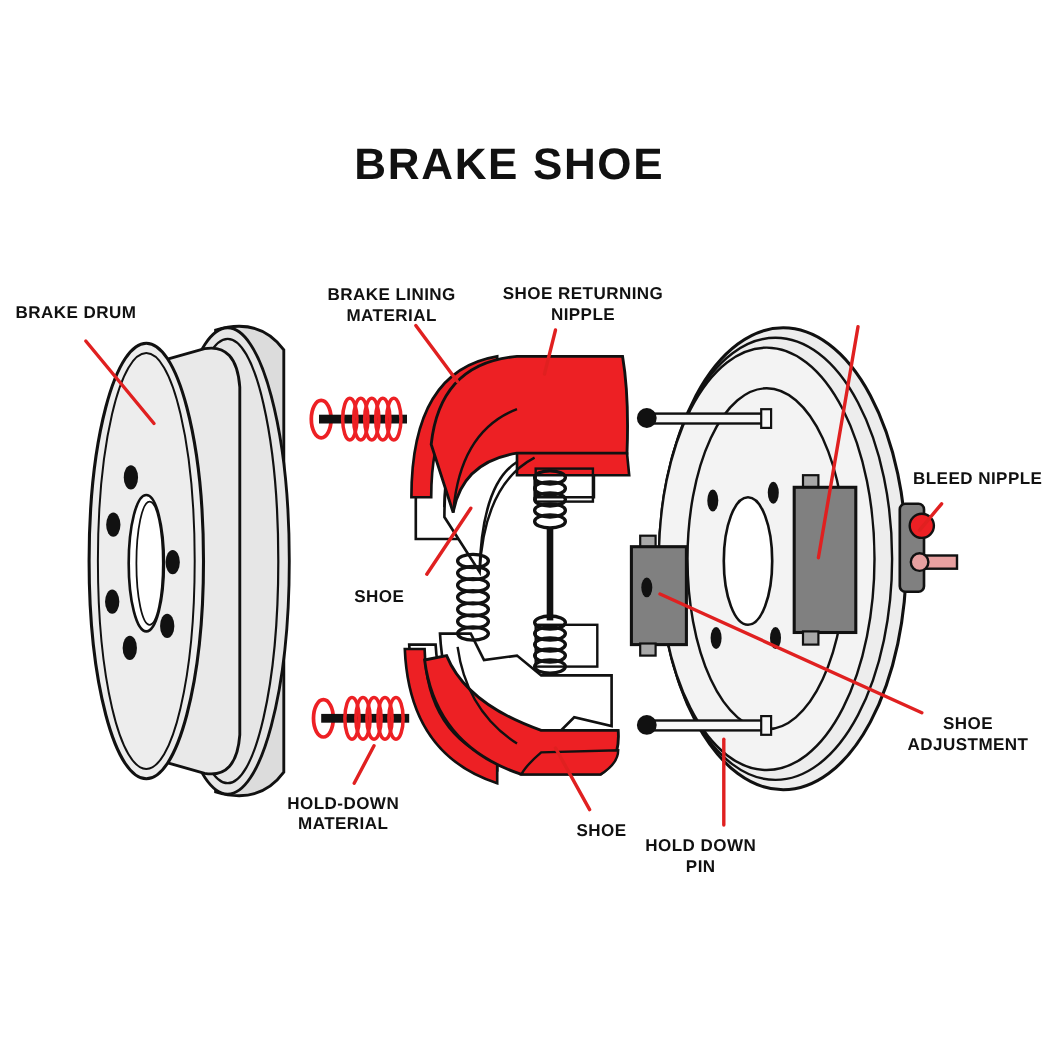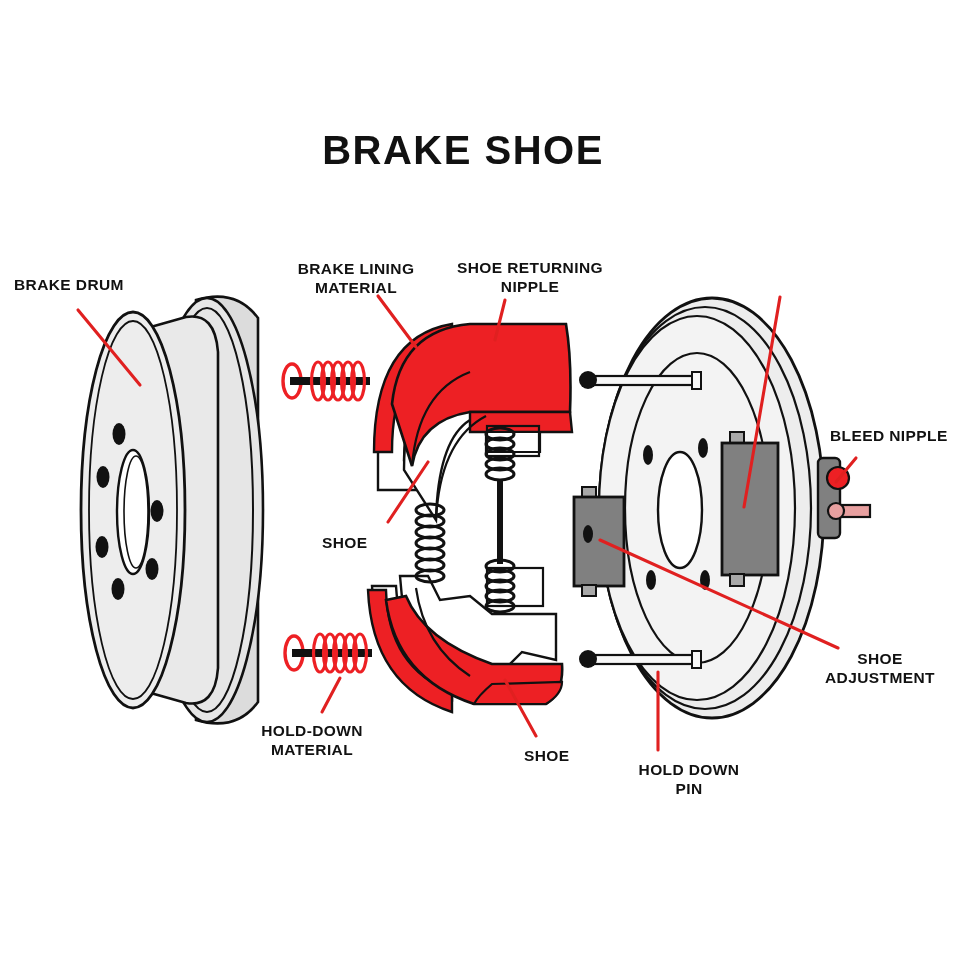--- a/index.html
+++ b/index.html
@@ -241,16 +241,16 @@
 MATERIAL</div>
   <div class="callout ca-center" style="left:450px; top:259px; width:160px;">SHOE RETURNING
 NIPPLE</div>
   <div class="callout ca-left" style="left:830px; top:400px;margin-top:27px;">BLEED NIPPLE</div>
   <div class="callout ca-left" style="left:322px; top:534px;">SHOE</div>
   <div class="callout ca-center" style="left:810px; top:650px; width:140px;">SHOE
 ADJUSTMENT</div>
   <div class="callout ca-center" style="left:250px; top:722px; width:124px;">HOLD-DOWN
 MATERIAL</div>
   <div class="callout ca-left" style="left:524px; top:747px;">SHOE</div>
-  <div class="callout ca-center" style="left:628px; top:761px; width:122px;text-align:center;">HOLD DOWN
+  <div class="callout ca-center" style="left:576px; top:761px; width:122px;text-align:center;">HOLD DOWN
 PIN</div>
 
 </div>
 
 </body></html>

